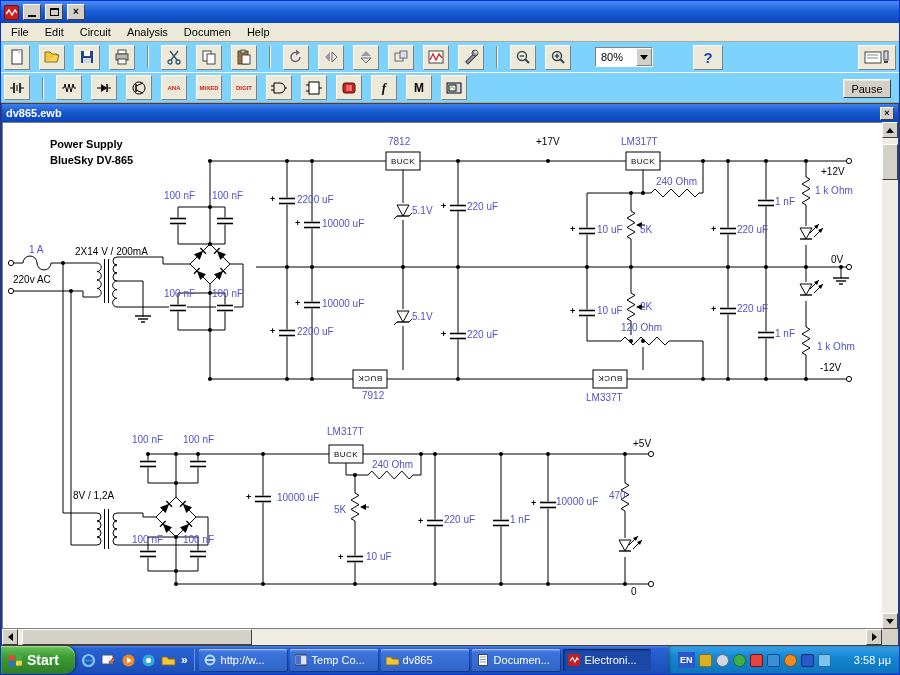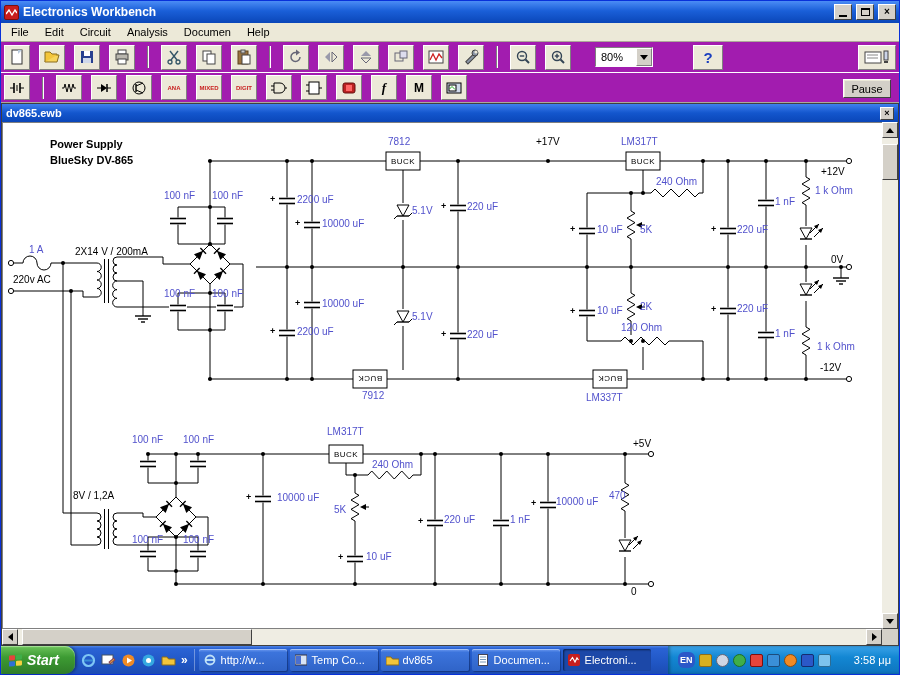--- a/index.html
+++ b/index.html
@@ -15,21 +15,21 @@
   .winbtn{width:18px;height:16px;background:#D4D0C8;border:1px solid;border-color:#fff #404040 #404040 #fff;
     display:flex;align-items:center;justify-content:center;font-size:10px;line-height:1;color:#000;font-weight:bold;padding:0}
   .g-min{width:8px;height:2px;background:#000;margin-top:8px}
   .g-rest{width:9px;height:8px;border:1px solid #000;border-top:2px solid #000;background:transparent}
 
   
   .menubar{height:19px;background:#ECE9D8;border-bottom:1px solid #ACA899;display:flex;align-items:center;padding:0 2px;flex:0 0 auto}
   .menu-item{font-size:11px;padding:13px 8px;color:#000;cursor:default}
 
   
-  .toolbar{background:#a21caf;display:flex;align-items:center;padding:2px 3px;gap:9px;flex:0 0 auto;position:relative}
+  .toolbar{background:#7dd3fc;display:flex;align-items:center;padding:2px 3px;gap:9px;flex:0 0 auto;position:relative}
   .toolbar.row1{height:31px;border-bottom:1px solid #fff}
   .toolbar.row2{height:30px;border-bottom:1px solid #ACA899}
   .tbtn{width:26px;height:25px;background:#ECE9D8;border:1px solid;border-color:#fff #808080 #808080 #fff;
     display:flex;align-items:center;justify-content:center;padding:0}
   .tbtn svg{display:block}
   .sep{width:2px;height:22px;border-left:1px solid #808080;border-right:1px solid #fff;margin:0 3px}
   .zoombox{width:58px;height:20px;background:#fff;border:1px solid;border-color:#808080 #fff #fff #808080;
     display:flex;align-items:center;font-size:11px}
   .zoombox .zval{flex:1;padding-left:5px}
   .zoomarrow{width:16px;height:18px;background:#D4D0C8;border:1px solid;border-color:#fff #808080 #808080 #fff;
@@ -73,53 +73,52 @@
   .statusbar{height:20px;background:#D4D0C8;display:flex;gap:3px;padding:1px 2px;flex:0 0 auto;align-items:stretch}
   .spanel{border:1px solid;border-color:#808080 #fff #fff #808080;font-size:11px;padding:1px 6px;display:flex;align-items:center}
   .sp1{width:190px}.sp2{width:96px}.sp3{flex:1}
 
   
   .taskbar{height:28px;background:linear-gradient(180deg,#4f85e8 0%,#2a63d5 8%,#2056c4 60%,#1c4cb4 100%);
     display:flex;align-items:center;flex:0 0 auto}
   .startbtn{height:28px;padding:0 16px 0 8px;display:flex;align-items:center;gap:5px;
     background:linear-gradient(180deg,#6cc35a 0%,#3d9b33 40%,#2f7c28 100%);
     border-radius:0 10px 10px 0;box-shadow:inset 0 1px 1px #a8e39a, 2px 0 3px rgba(0,0,0,.35);
-    color:#fff;font-weight:bold;font-style:italic;font-size:14px;border:none}
+    color:#fff;font-weight:bold;font-size:14px;border:none}
   .flag{display:inline-grid;grid-template-columns:6px 6px;grid-template-rows:5px 5px;gap:1px;transform:skewY(-6deg)}
   .flag i{border-radius:1px;display:block}
   .ql{display:flex;align-items:center;gap:4px;padding:0 6px;border-right:1px solid rgba(255,255,255,.35);height:22px}
   .qlicon{width:16px;height:16px;display:flex;align-items:center;justify-content:center}
   .chev{color:#fff;font-size:12px;font-weight:bold}
   .tasks{display:flex;align-items:center;gap:3px;padding:0 4px;flex:1;min-width:0}
   .taskbtn{width:88px;height:22px;border-radius:2px;display:flex;align-items:center;gap:4px;padding:0 5px;
     background:linear-gradient(180deg,#6f9cf1 0%,#3c74dc 15%,#3064c8 100%);
     box-shadow:inset 0 1px 0 rgba(255,255,255,.4), 1px 1px 1px rgba(0,0,0,.3);
     color:#fff;font-size:11px;white-space:nowrap;overflow:hidden;border:none}
   .taskbtn.active{background:#1c48a8;box-shadow:inset 1px 1px 2px rgba(0,0,0,.55)}
   .ticon{width:13px;height:12px;flex:0 0 auto;display:flex;align-items:center;justify-content:center}
   .tray{height:28px;display:flex;align-items:center;gap:4px;padding:0 8px 0 10px;
     background:linear-gradient(180deg,#3aa2e8 0%,#1387d3 40%,#0e74bd 100%);
     box-shadow:inset 2px 0 3px rgba(0,0,0,.3)}
   .lang{width:17px;height:16px;background:#2b58c8;color:#fff;font-size:9px;font-weight:bold;
-    display:flex;align-items:center;justify-content:center;border-radius:6px}
+    display:flex;align-items:center;justify-content:center;border-radius:0}
   .trayicon{width:13px;height:13px;border-radius:2px;flex:0 0 auto}
   .clock{color:#fff;font-size:11px;margin-left:19px;white-space:nowrap}
 </style>
 </head>
 <body>
 
 <div class="app">
 
   <div class="titlebar">
     <span class="appicon">
       <svg width="11" height="9">
           <polyline points="0,6 3,2 6,7 9,2 11,5" fill="none" stroke="#fff" stroke-width="1.4"></polyline>
         </svg>
     </span>
-    <span class="ttl">Electronics Workbench</span>
     <button class="winbtn">
         <span class="g-min"></span>
       </button>
     <button class="winbtn">
         <span class="g-rest"></span>
       </button>
     <button class="winbtn">
         <span>×</span>
       </button>
   </div>

